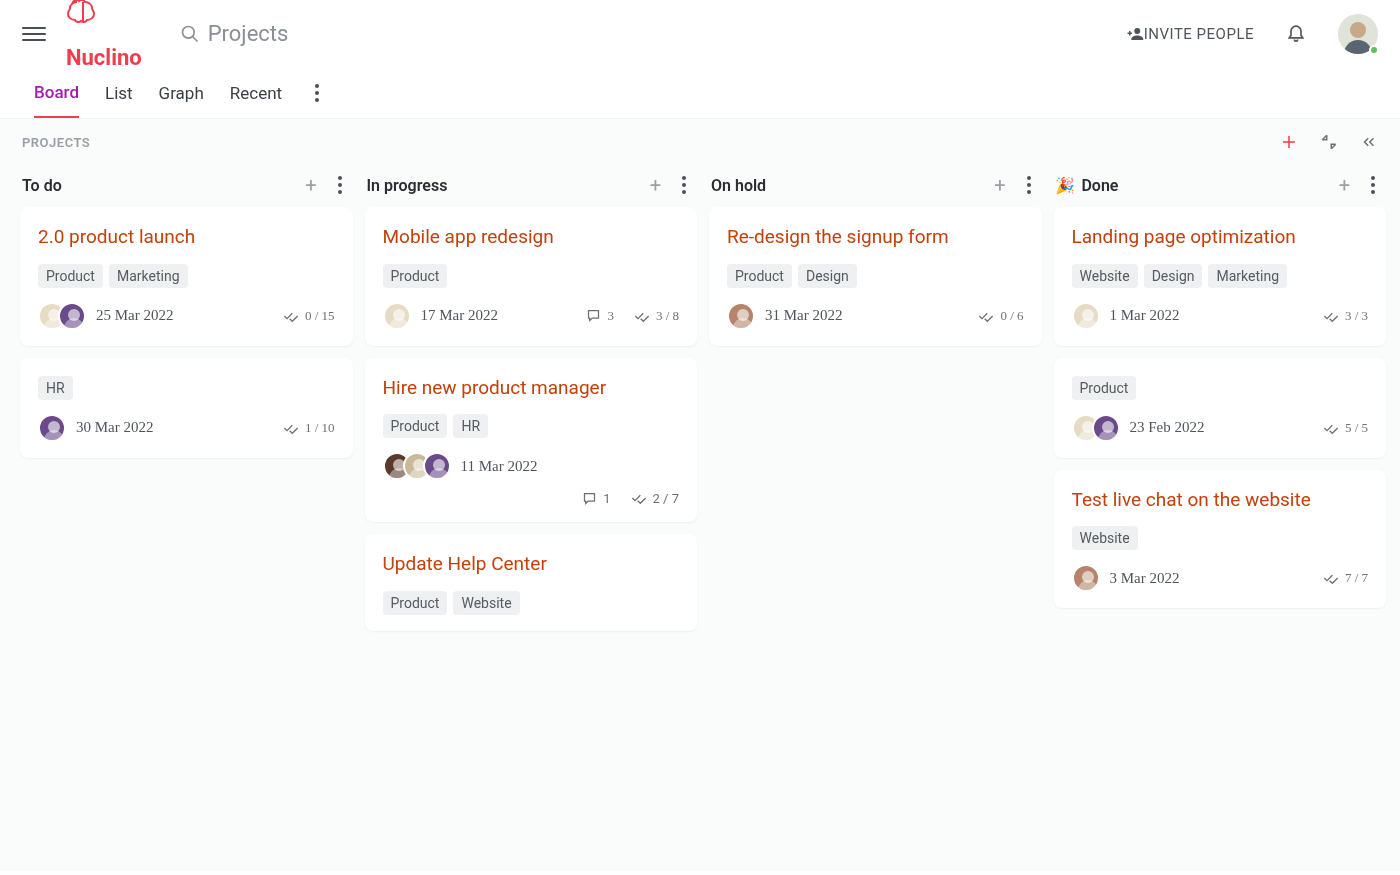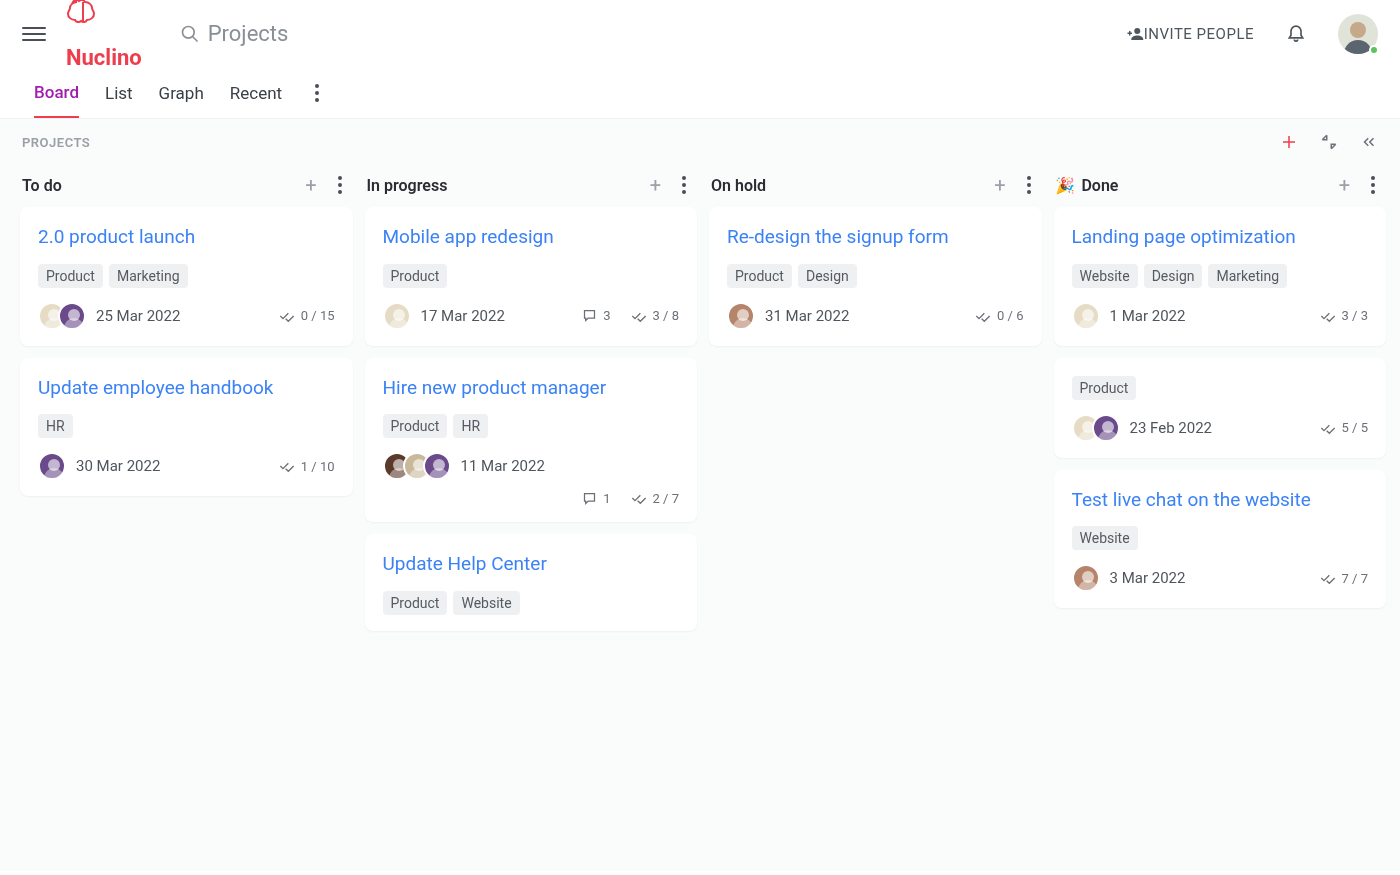--- a/index.html
+++ b/index.html
@@ -37,24 +37,24 @@
 
 
 .board { display: flex; gap: 12px; padding: 6px 14px 20px 20px; background: #fafbfb; height: calc(875px - 67px - 52px - 46px); overflow: hidden; }
 .col { width: 335px; display: flex; flex-direction: column; }
 .col-head { display: flex; align-items: center; padding: 8px 4px 12px 2px; }
 .col-title { font-size: 16px; font-weight: 600; color: #2a2e33; display:flex; gap:6px; }
 .col-head-icons { margin-left: auto; display: flex; gap: 14px; align-items: center; color: #9aa0a7; }
 .plus { font-size: 20px; line-height: 1; cursor: pointer; color: #9aa0a7; }
 
 .card { background: #fff; border-radius: 8px; padding: 18px 18px 16px 18px; margin-bottom: 12px; box-shadow: 0 1px 2px rgba(20,24,28,.05); cursor: pointer; }
-.card-title { font-size: 19px; color: #3b82f6; margin-bottom: 14px; line-height: 1.3; }
+.card-title { font-size: 19px; color: #c2410c; margin-bottom: 14px; line-height: 1.3; }
 .tags { display: flex; gap: 6px; flex-wrap: wrap; }
 .tag { background: #eef0f2; color: #555b62; font-size: 14px; padding: 4px 8px; border-radius: 4px; }
-.card-foot { display: flex; align-items: center; margin-top: 14px; gap: 10px; }
+.card-foot { display: flex; align-items: center; margin-top: 14px; gap: 10px; font-family: Liberation Serif, serif; }
 .card-foot-right { margin-left: auto; display: flex; gap: 20px; align-items: center; color: #6b7078; font-size: 15px; }
 .date { font-size: 15px; color: #4f555c; }
 .avatars { display: flex; }
 .ava { width: 28px; height: 28px; border-radius: 50%; border: 2px solid #fff; margin-left: -8px; position: relative; overflow: hidden; }
 .ava:first-child { margin-left: 0; }
 .ava::before { content: ""; position: absolute; top: 5px; left: 8px; width: 12px; height: 12px; background: rgba(255,255,255,.6); border-radius: 50%; }
 .ava::after { content: ""; position: absolute; bottom: -4px; left: 4px; width: 20px; height: 14px; background: rgba(255,255,255,.4); border-radius: 10px 10px 0 0; }
 .ava.c0 { background: #e6dcc5; }
 .ava.c1 { background: #6a4a8a; }
 .ava.c2 { background: #b5846a; }
@@ -172,21 +172,20 @@
             <span class="meta">
               <svg width="16" height="16" viewBox="0 0 24 24" fill="none" stroke="currentColor" stroke-width="2">
                 <path d="M2 12l4 4L14 8M10 16l4 4L22 12"></path>
               </svg>
               <span>0 / 15</span>
             </span>
           </div>
         </div>
       </div>
       <div class="card">
-        <div class="card-title">Update employee handbook</div>
         <div class="tags">
           <span class="tag">HR</span>
         </div>
         <div class="card-foot">
           <div class="avatars">
             <div class="ava c1"></div>
           </div>
           <span class="date">30 Mar 2022</span>
           <div class="card-foot-right">
             <span class="meta">

